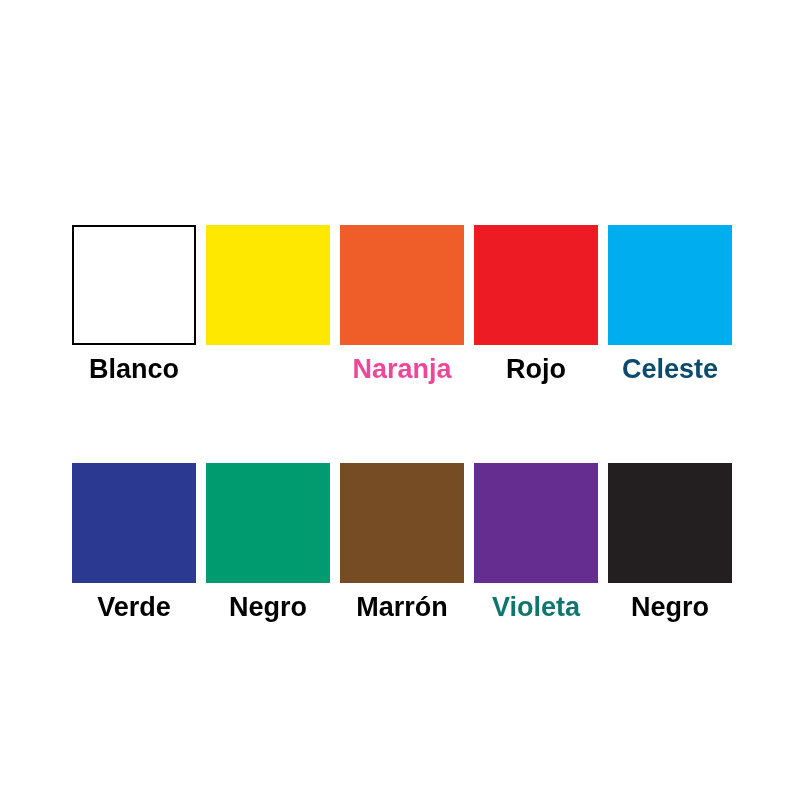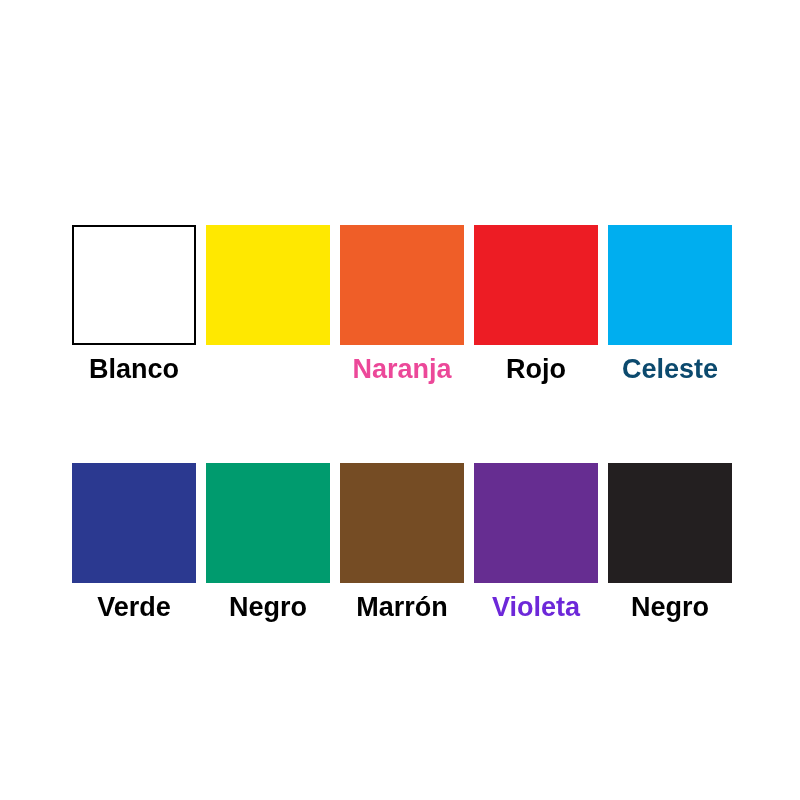--- a/index.html
+++ b/index.html
@@ -97,20 +97,20 @@
       <div class="swatch-cell">
         <div class="swatch-chip" style="background-color: rgb(0, 155, 110);"></div>
         <div class="swatch-label" style="color: rgb(0, 0, 0);">Negro</div>
       </div>
       <div class="swatch-cell">
         <div class="swatch-chip" style="background-color: rgb(117, 76, 36);"></div>
         <div class="swatch-label" style="color: rgb(0, 0, 0);">Marrón</div>
       </div>
       <div class="swatch-cell">
         <div class="swatch-chip" style="background-color: rgb(102, 45, 145);"></div>
-        <div class="swatch-label" style="color: #6d28d9;">Violeta</div>
+        <div class="swatch-label" style="color: #0f766e;">Violeta</div>
       </div>
       <div class="swatch-cell">
         <div class="swatch-chip" style="background-color: rgb(35, 31, 32);"></div>
         <div class="swatch-label" style="color: rgb(0, 0, 0);">Negro</div>
       </div>
     </div>
 </div>
 
 </body></html>

